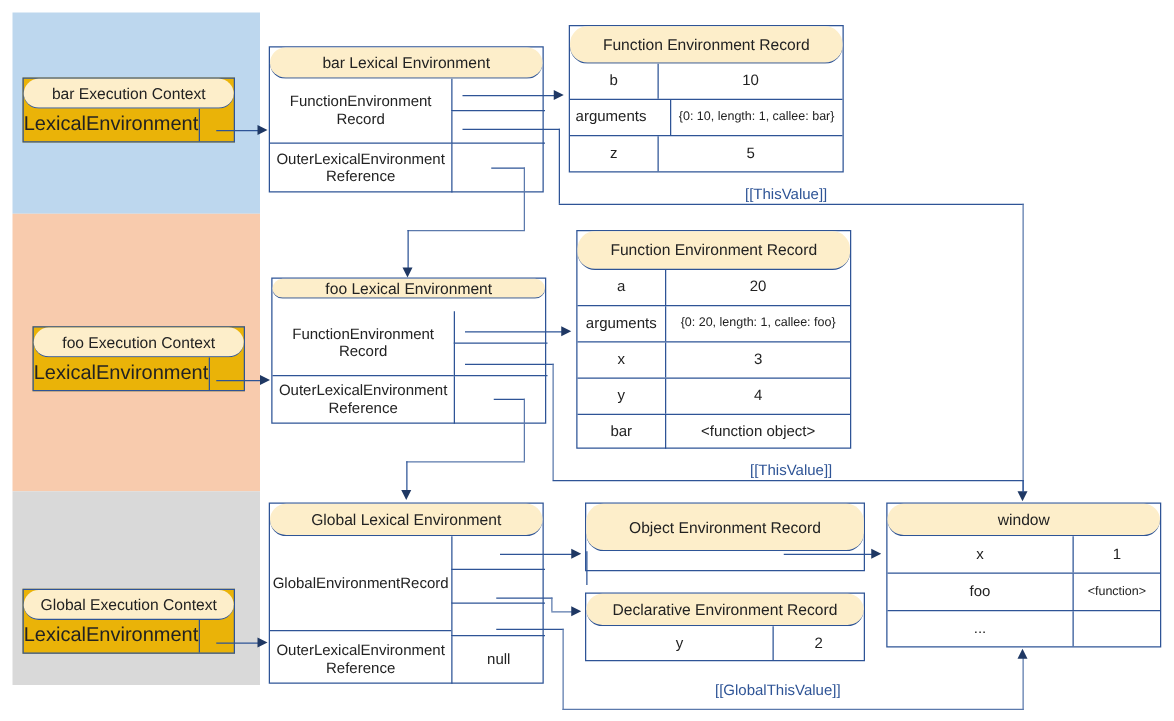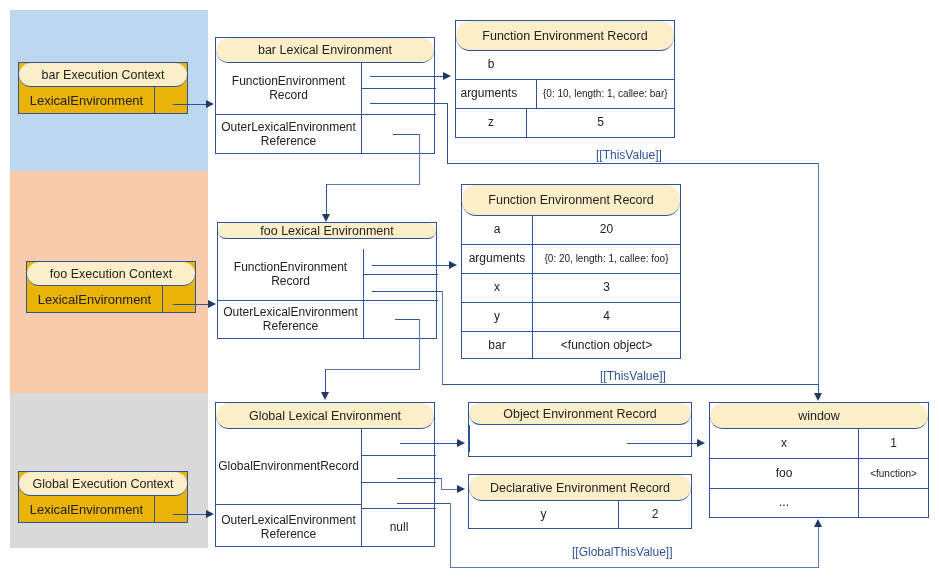--- a/index.html
+++ b/index.html
@@ -21,21 +21,21 @@
   .cell{box-sizing:border-box;display:flex;align-items:center;justify-content:center;
         font-size:12px;color:#222;text-align:center;padding:0 3px;line-height:1.15;}
   .bl{border-left:1px solid #2e5496;}
   .bb{border-bottom:1px solid #2e5496;}
   .small{font-size:10px;}
 
   
   .ec{position:absolute;box-sizing:border-box;border:1px solid #2e5496;background:#eab308;}
   .ec .hdr{height:24px;}
   .ec .body{height:26px;display:flex;}
-  .ec .lex{flex:1;display:flex;align-items:center;justify-content:center;font-size:13px;color:#222;}
+  .ec .lex{flex:1;display:flex;align-items:center;justify-content:center;font-size:16px;color:#222;}
   .ec .ptr{width:32px;border-left:1px solid #2e5496;}
 
   
   .h{position:absolute;height:0;border-top:1.4px solid #2e5496;}
   .v{position:absolute;width:0;border-left:1.4px solid #2e5496;}
   .hl{position:absolute;height:0;border-top:1.4px solid #5b79ac;}
   .vl{position:absolute;width:0;border-left:1.4px solid #5b79ac;}
   .arr{position:absolute;width:0;height:0;}
   .arr-r{border-top:4.5px solid transparent;border-bottom:4.5px solid transparent;border-left:8px solid #1f3864;}
   .arr-d{border-left:4.5px solid transparent;border-right:4.5px solid transparent;border-top:8px solid #1f3864;}
@@ -85,20 +85,21 @@
 
     <div class="cell bl bb" style="position:absolute;left:145px;top:25px;width:75px;height:26px;"></div>
     <div class="cell bl bb" style="position:absolute;left:145px;top:51px;width:75px;height:26px;"></div>
     <div class="cell bl" style="position:absolute;left:145px;top:77px;width:75px;height:39px;"></div>
   </div>
 
   <div class="box" style="left:455px;top:20px;width:220px;height:118px;">
     <div class="hdr" style="height:30px;">Function Environment Record</div>
     <div class="row bb" style="height:29px;">
       <div class="cell" style="width:70px;height:100%;">b</div>
+      <div class="cell bl" style="width:148px;height:100%;">10</div>
     </div>
     <div class="row bb" style="height:29px;">
       <div class="cell" style="width:70px;height:100%;">arguments</div>
       <div class="cell bl small" style="width:148px;height:100%;margin-left:14px;">{0: 10, length: 1, callee: bar}</div>
     </div>
     <div class="row" style="height:28px;">
       <div class="cell" style="width:70px;height:100%;">z</div>
       <div class="cell bl" style="width:148px;height:100%;">5</div>
     </div>
   </div>
@@ -142,21 +143,21 @@
     <div class="hdr" style="height:26px;">Global Lexical Environment</div>
     <div class="cell bb" style="position:absolute;left:0;top:26px;width:145px;height:76px;">GlobalEnvironmentRecord</div>
     <div class="cell" style="position:absolute;left:0;top:106px;width:145px;height:38px;">OuterLexicalEnvironment Reference</div>
     <div class="cell bl bb" style="position:absolute;left:145px;top:26px;width:75px;height:27px;"></div>
     <div class="cell bl bb" style="position:absolute;left:145px;top:53px;width:75px;height:27px;"></div>
     <div class="cell bl bb" style="position:absolute;left:145px;top:80px;width:75px;height:26px;"></div>
     <div class="cell bl" style="position:absolute;left:145px;top:106px;width:75px;height:38px;text-align:right;">null</div>
   </div>
 
   <div class="box" style="left:468px;top:402px;width:224px;height:55px;">
-    <div class="hdr" style="height:22px;text-align:center;">Object Environment Record</div>
+    <div class="hdr" style="height:38px;text-align:center;">Object Environment Record</div>
     <div class="row" style="height:27px;">
       <div class="cell bl" style="width:73px;height:100%;"></div>
     </div>
   </div>
 
   <div class="box" style="left:468px;top:474px;width:224px;height:55px;">
     <div class="hdr" style="height:26px;">Declarative Environment Record</div>
     <div class="row" style="height:27px;">
       <div class="cell" style="width:149px;height:100%;">y</div>
       <div class="cell bl" style="width:73px;height:100%;">2</div>

